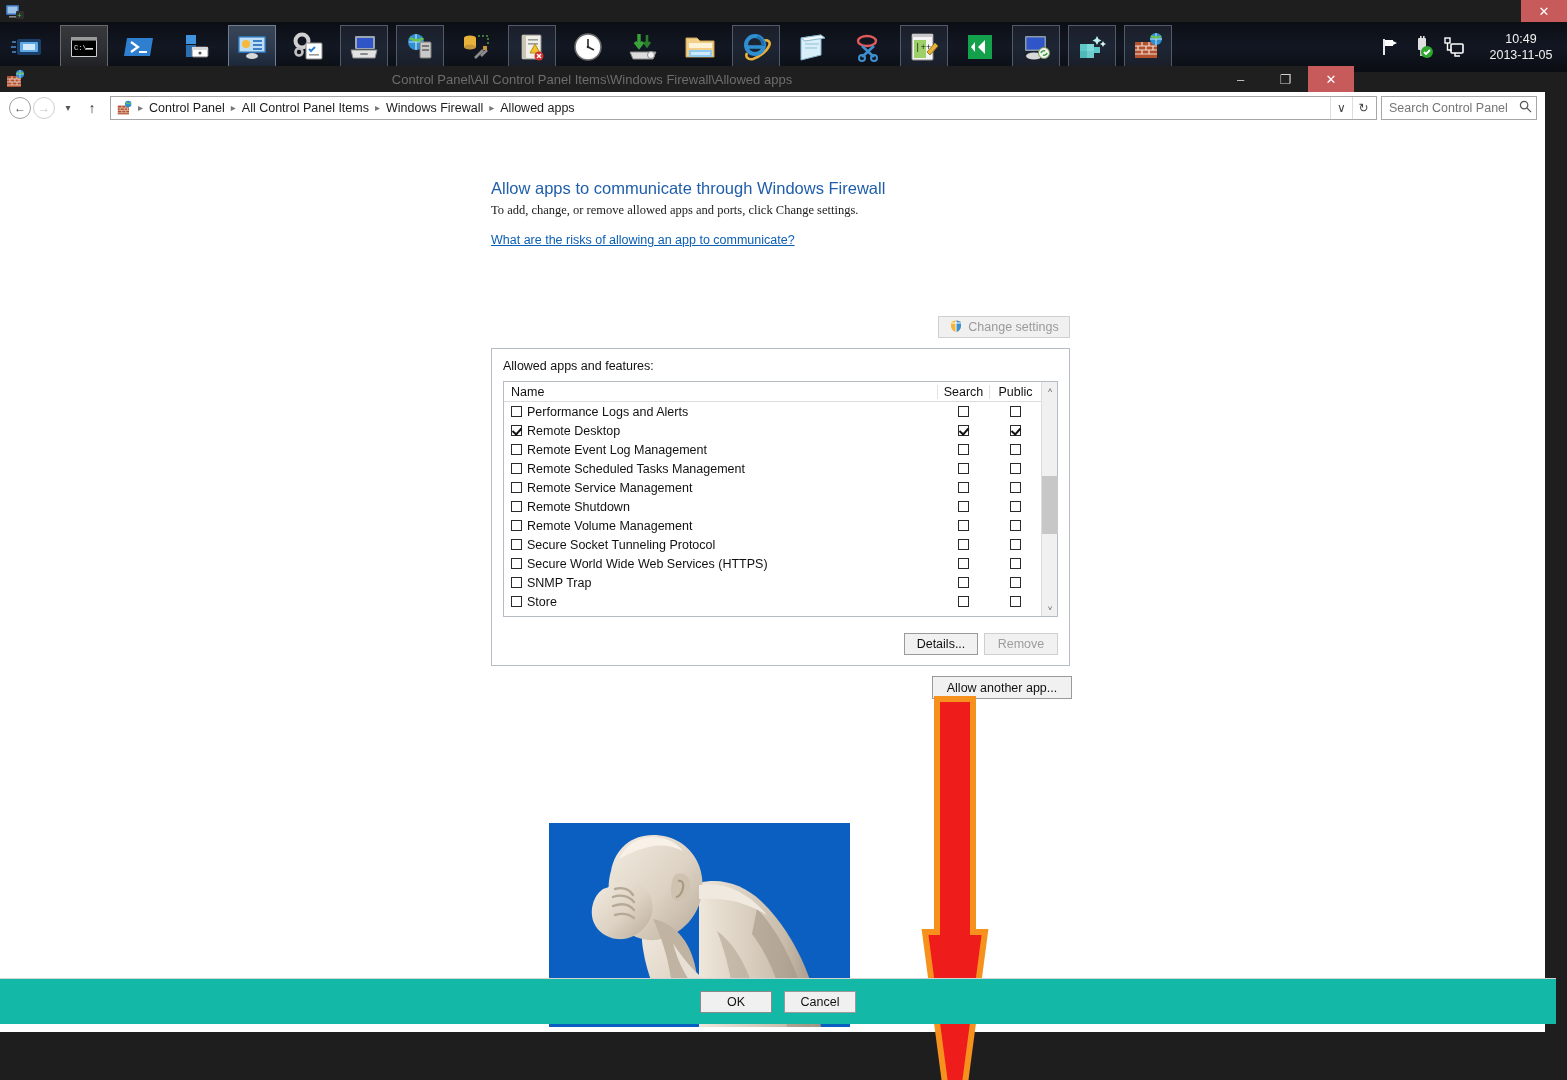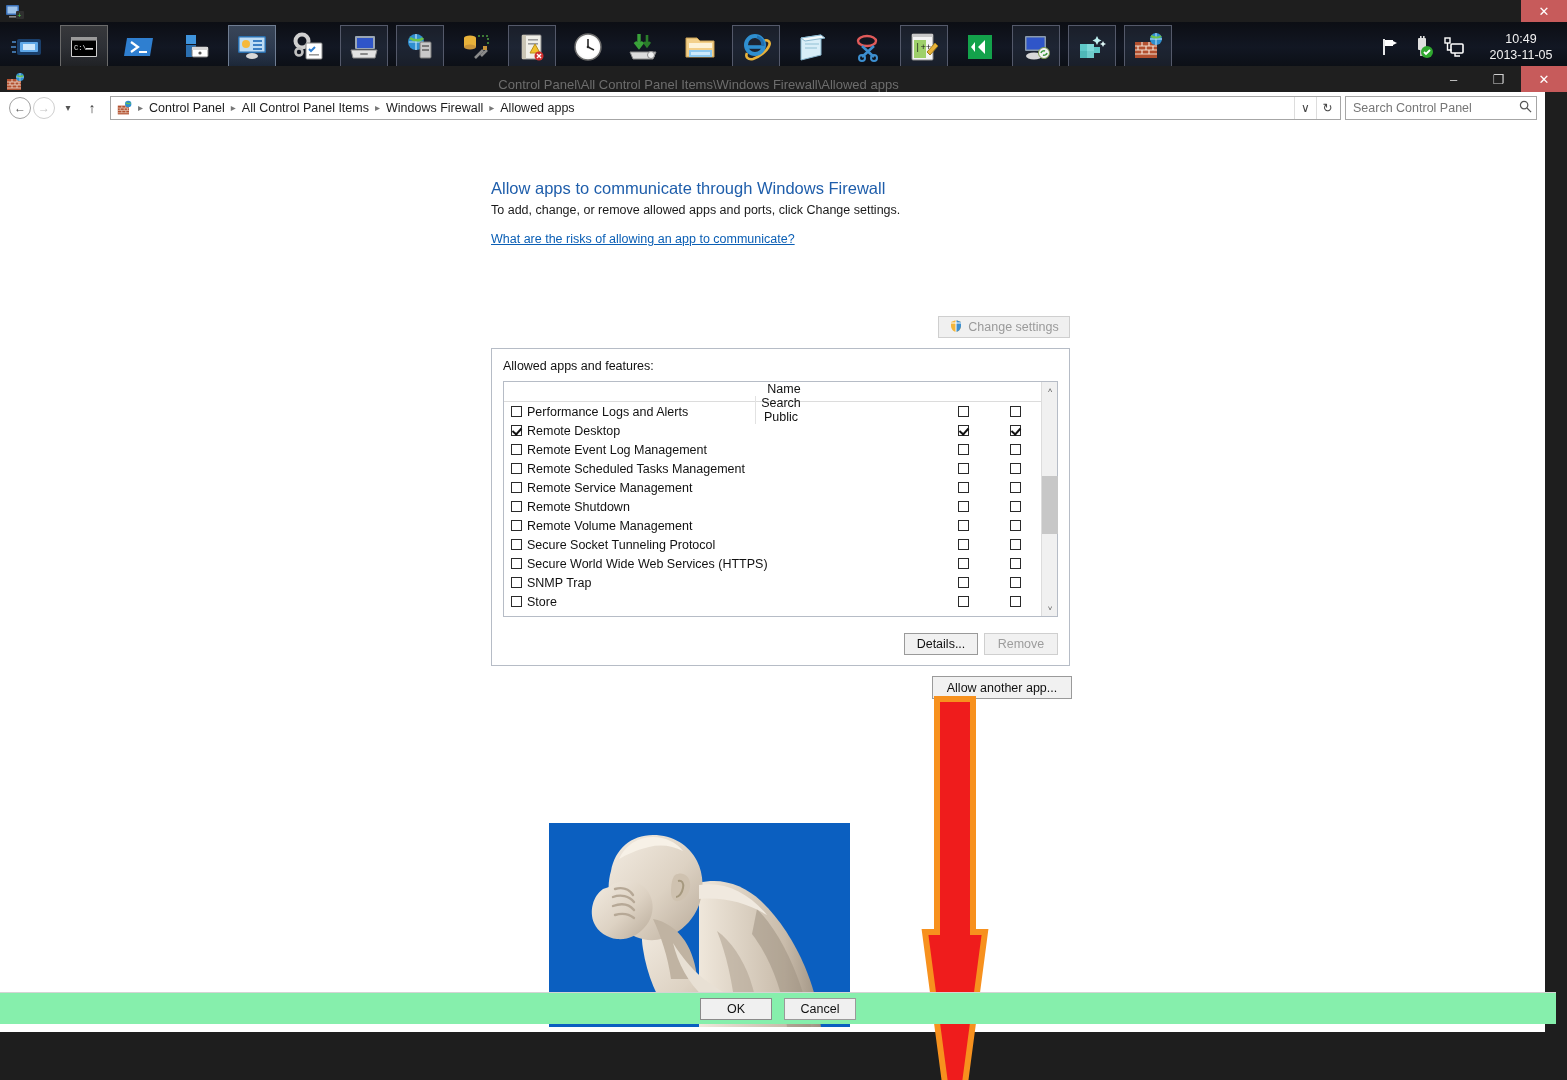--- a/index.html
+++ b/index.html
@@ -60,23 +60,23 @@
   .tray-icon { width: 26px; height: 26px; margin: 0 3px; }
   #clock {
     color: #f2f2f2; font-size: 12.5px; line-height: 16px;
     text-align: center; margin-left: 10px; min-width: 82px;
     font-family: "Liberation Sans", sans-serif;
   }
 
   
   #titlebar {
     position: absolute; left: 0; top: 66px;
-    width: 1567px; height: 26px;
+    width: 1354px; height: 26px;
     background: #1f1f1f;
-    display: flex; align-items: flex-end;
+    display: flex; align-items: center;
   }
   #titlebar-icon { margin-left: 6px; width: 20px; height: 20px; }
   #titlebar-text {
     flex: 1; text-align: center;
     color: #6d6d6d; font-size: 13px;
     font-family: "Liberation Sans", sans-serif;
     margin-left: -60px;
   }
   .wbtn {
     width: 45px; height: 26px;
@@ -128,42 +128,42 @@
     padding: 0 4px; color: #1c1c1c; font-size: 12.5px;
     white-space: nowrap;
   }
   #addressbar .sep { color: #777; font-size: 10px; padding: 0 2px; }
   #addr-dropdown, #addr-refresh {
     width: 22px; height: 22px;
     display: flex; align-items: center; justify-content: center;
     color: #444; font-size: 12px; border-left: 1px solid #ddd;
   }
   #searchbox {
-    width: 192px; height: 24px;
+    width: 156px; height: 24px;
     border: 1px solid #a6a6a6; background: #fff;
     display: flex; align-items: center;
     padding: 0 4px 0 7px;
     font-size: 12.5px; color: #767676;
   }
   #searchbox .sv { flex: 1; }
 
   
   #content {
     position: relative;
     height: 900px;
     background: #fff;
   }
   #page-head {
     position: absolute; left: 491px; top: 55px; width: 600px;
   }
   #page-title {
     color: #1f5eab; font-size: 16.5px; font-weight: normal;
     margin-bottom: 5px;
   }
-  #page-sub { color: #1a1a1a; font-size: 12.5px; margin-bottom: 12px; }
+  #page-sub { color: #1a1a1a; font-size: 12.5px; margin-bottom: 12px; font-family: Liberation Serif, serif; }
   #risk-link { color: #0b5fb5; font-size: 12.5px; }
 
   #change-settings {
     position: absolute; left: 938px; top: 192px;
     width: 132px; height: 22px;
     border: 1px solid #cfcfcf; background: #f0f0f0;
     color: #9a9a9a; font-size: 12.5px;
     display: flex; align-items: center; justify-content: center;
     gap: 5px;
   }
@@ -180,21 +180,20 @@
     position: relative;
     border: 1px solid #b6bcc6;
     height: 236px; background: #fff;
     display: flex; flex-direction: column;
   }
   #list-header {
     display: flex; height: 20px;
     border-bottom: 1px solid #dcdcdc;
     font-size: 12.5px; color: #111; align-items: center;
     background: #fff;
-    flex-direction: column;
   }
   #list-header .h-name { flex: 1; padding-left: 7px; }
   #list-header .h-priv {
     width: 52px; text-align: center;
     border-left: 1px solid #e2e2e2;
   }
   #list-header .h-pub {
     width: 52px; text-align: center;
     border-left: 1px solid #e2e2e2;
   }
@@ -272,22 +271,22 @@
   
   #arrow {
     position: absolute; left: 900px; top: 570px;
     width: 110px; height: 470px;
     pointer-events: none;
   }
 
   
   #footer {
     position: absolute; left: 0; bottom: 0;
-    width: 1556px; height: 32px;
-    background: #86efac;
+    width: 1556px; height: 46px;
+    background: #14b8a6;
     border-top: 1px solid #d4d4d4;
     display: flex; align-items: center; justify-content: center;
     gap: 12px;
   }
   #footer .btn { min-width: 72px; background: #f0f0f0; }
 </style>
 </head>
 <body>
 
 <div id="desktop">

